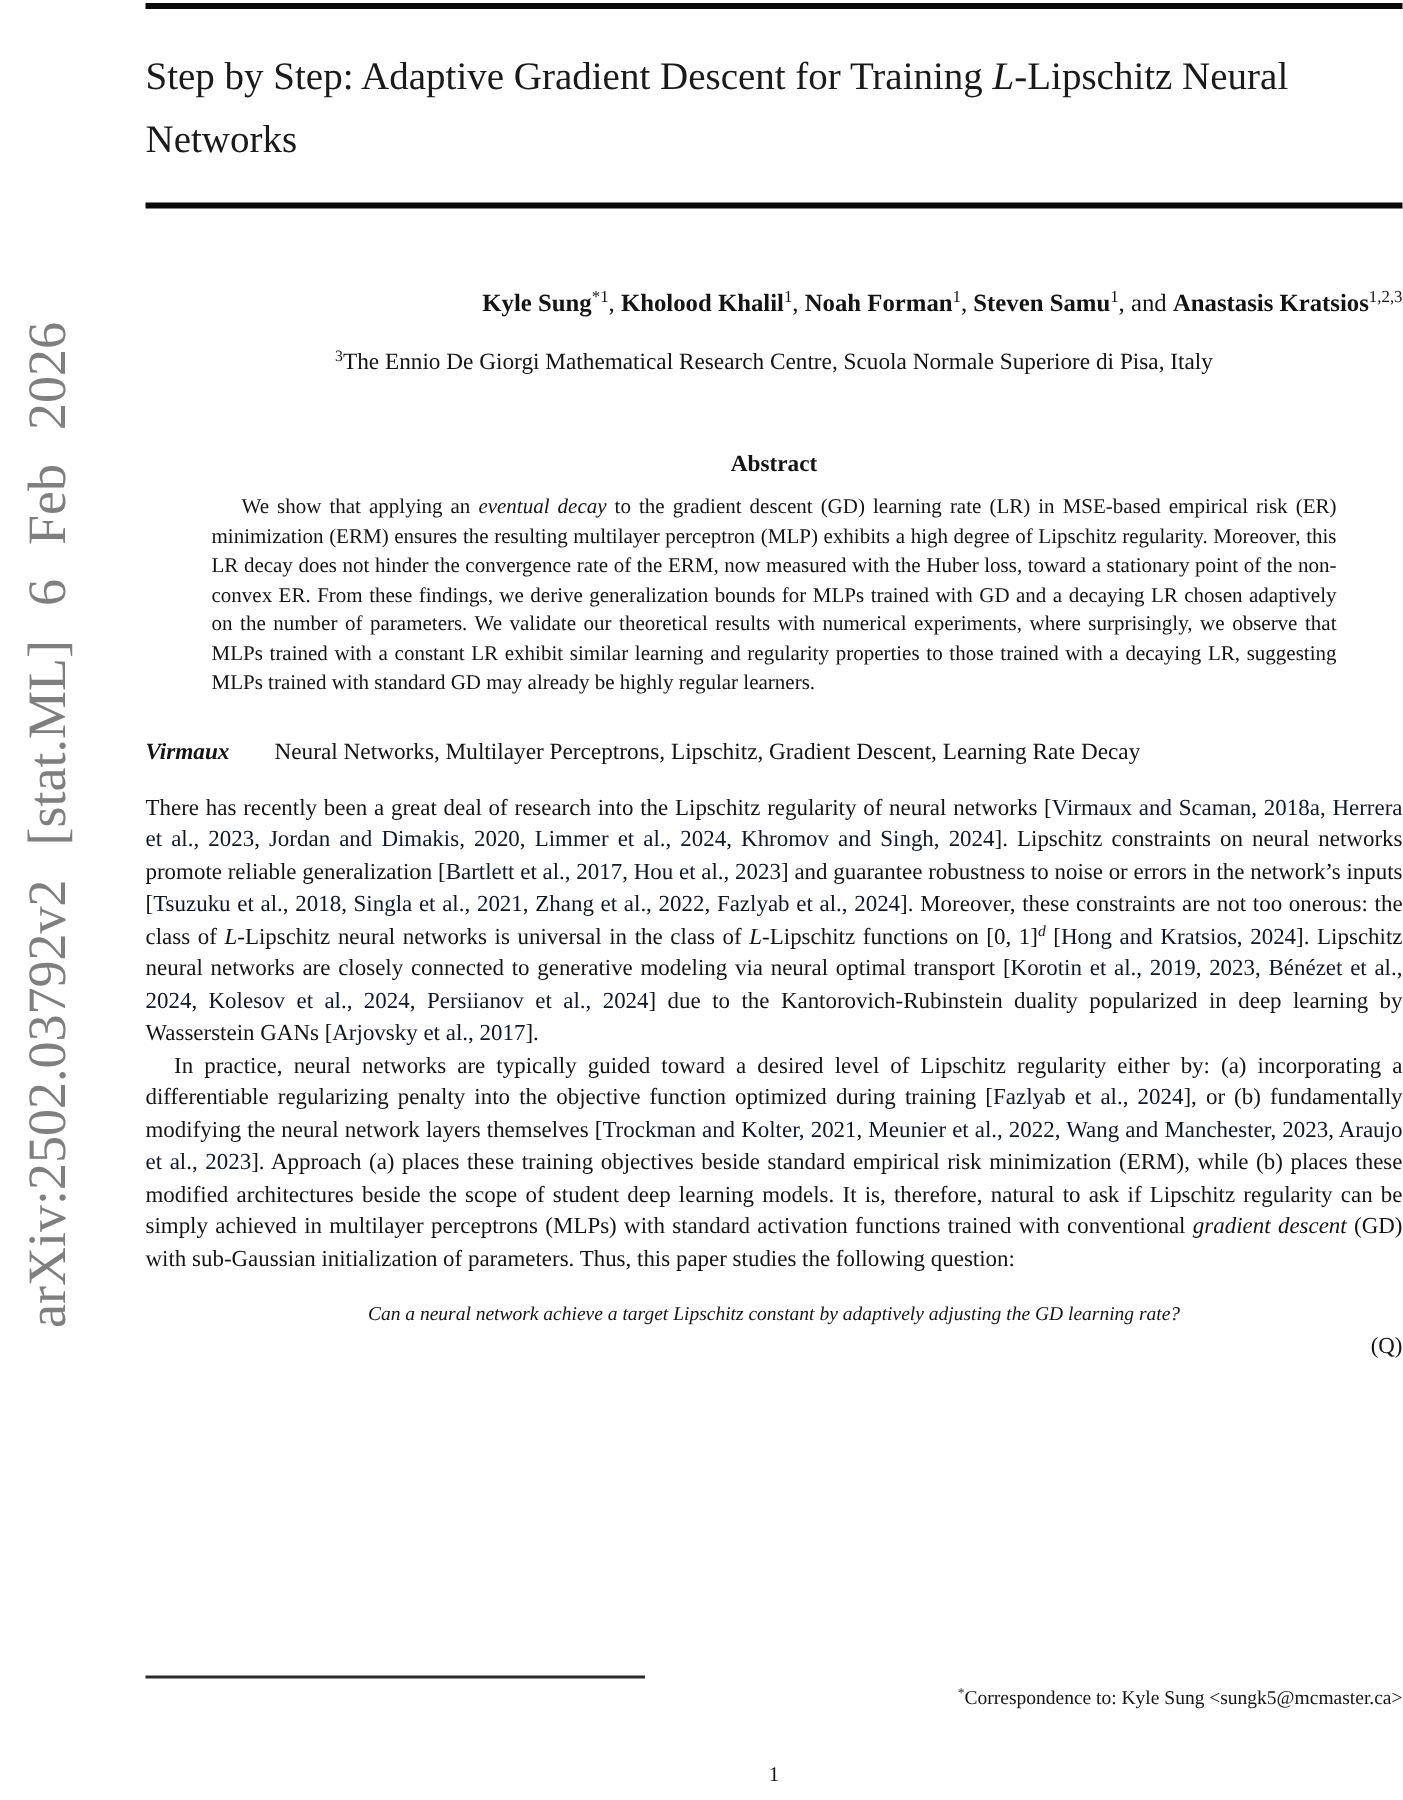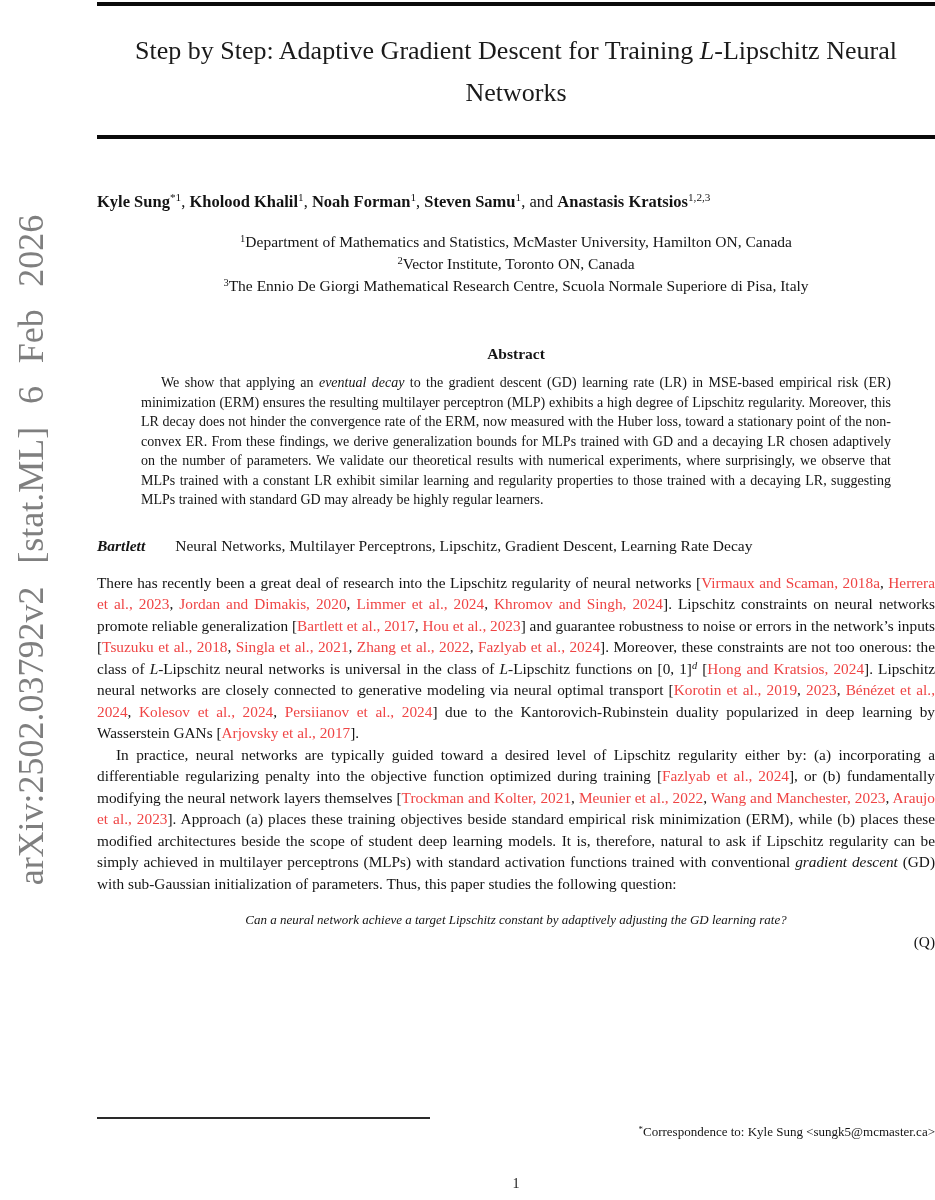--- a/index.html
+++ b/index.html
@@ -27,28 +27,28 @@
   .page {
     position:absolute;
     left:97px; top:0;
     width:838px;
   }
   .rule-thick { height:4px; background:#0a0a0a; }
   .rule-top { margin-top:2px; }
   .rule-under-title { margin-top:21px; }
   .title {
     margin-top:24px;
-    text-align:center;
+    text-align:left;
     font-size:26px;
     line-height:42px;
     color:#1a1a1a;
   }
   .authors {
     margin-top:53px;
-    text-align:left;
+    text-align:right;
     font-size:16.5px;
   }
   .authors .seg-b { font-weight:bold; }
   .affiliations {
     margin-top:19px;
     text-align:center;
     font-size:15.5px;
     line-height:22px;
   }
   .abstract-heading {
@@ -114,49 +114,47 @@
   }
   .page-number {
     position:absolute;
     left:97px; top:1176px;
     width:838px;
     text-align:center;
     font-size:14px;
   }
   .seg-i { font-style:italic; }
   .seg-b { font-weight:bold; }
-  .seg-c { color:#ef4444; }
+  .seg-c { color:#0f172a; }
   .seg-sup { font-size:0.68em; vertical-align:0.5em; line-height:0; }
 </style>
 </head>
 <body>
 
 <div class="watermark">arXiv:2502.03792v2 [stat.ML] 6 Feb 2026</div>
 
 <div class="page">
 
   <div class="rule-thick rule-top"></div>
 
   <div class="title"><span>Step by Step: Adaptive Gradient Descent for Training </span><span class="seg-i">L</span><span>-Lipschitz Neural Networks</span></div>
 
   <div class="rule-thick rule-under-title"></div>
 
   <div class="authors"><span class="seg-b">Kyle Sung</span><span class="seg-sup">*1</span><span>, </span><span class="seg-b">Kholood Khalil</span><span class="seg-sup">1</span><span>, </span><span class="seg-b">Noah Forman</span><span class="seg-sup">1</span><span>, </span><span class="seg-b">Steven Samu</span><span class="seg-sup">1</span><span>, and </span><span class="seg-b">Anastasis Kratsios</span><span class="seg-sup">1,2,3</span></div>
 
   <div class="affiliations">
-    <div><span class="seg-sup">1</span><span>Department of Mathematics and Statistics, McMaster University, Hamilton ON, Canada</span></div>
-    <div><span class="seg-sup">2</span><span>Vector Institute, Toronto ON, Canada</span></div>
     <div><span class="seg-sup">3</span><span>The Ennio De Giorgi Mathematical Research Centre, Scuola Normale Superiore di Pisa, Italy</span></div>
   </div>
 
   <div class="abstract-heading">Abstract</div>
   <div class="abstract-body"><span>We show that applying an </span><span class="seg-i">eventual decay</span><span> to the gradient descent (GD) learning rate (LR) in MSE-based empirical risk (ER) minimization (ERM) ensures the resulting multilayer perceptron (MLP) exhibits a high degree of Lipschitz regularity. Moreover, this LR decay does not hinder the convergence rate of the ERM, now measured with the Huber loss, toward a stationary point of the non-convex ER. From these findings, we derive generalization bounds for MLPs trained with GD and a decaying LR chosen adaptively on the number of parameters. We validate our theoretical results with numerical experiments, where surprisingly, we observe that MLPs trained with a constant LR exhibit similar learning and regularity properties to those trained with a decaying LR, suggesting MLPs trained with standard GD may already be highly regular learners.</span></div>
 
   <div class="keywords">
-    <span class="keywords-label">Bartlett</span><span>Neural Networks, Multilayer Perceptrons, Lipschitz, Gradient Descent, Learning Rate Decay</span>
+    <span class="keywords-label">Virmaux</span><span>Neural Networks, Multilayer Perceptrons, Lipschitz, Gradient Descent, Learning Rate Decay</span>
   </div>
 
 
   <div class="body-par"><span>There has recently been a great deal of research into the Lipschitz regularity of neural networks [</span><span class="seg-c">Virmaux and Scaman, 2018a</span><span>, </span><span class="seg-c">Herrera et al., 2023</span><span>, </span><span class="seg-c">Jordan and Dimakis, 2020</span><span>, </span><span class="seg-c">Limmer et al., 2024</span><span>, </span><span class="seg-c">Khromov and Singh, 2024</span><span>]. Lipschitz constraints on neural networks promote reliable generalization [</span><span class="seg-c">Bartlett et al., 2017</span><span>, </span><span class="seg-c">Hou et al., 2023</span><span>] and guarantee robustness to noise or errors in the network’s inputs [</span><span class="seg-c">Tsuzuku et al., 2018</span><span>, </span><span class="seg-c">Singla et al., 2021</span><span>, </span><span class="seg-c">Zhang et al., 2022</span><span>, </span><span class="seg-c">Fazlyab et al., 2024</span><span>]. Moreover, these constraints are not too onerous: the class of </span><span class="seg-i">L</span><span>-Lipschitz neural networks is universal in the class of </span><span class="seg-i">L</span><span>-Lipschitz functions on [0, 1]</span><span class="seg-sup seg-i">d</span><span> [</span><span class="seg-c">Hong and Kratsios, 2024</span><span>]. Lipschitz neural networks are closely connected to generative modeling via neural optimal transport [</span><span class="seg-c">Korotin et al., 2019</span><span>, </span><span class="seg-c">2023</span><span>, </span><span class="seg-c">Bénézet et al., 2024</span><span>, </span><span class="seg-c">Kolesov et al., 2024</span><span>, </span><span class="seg-c">Persiianov et al., 2024</span><span>] due to the Kantorovich-Rubinstein duality popularized in deep learning by Wasserstein GANs [</span><span class="seg-c">Arjovsky et al., 2017</span><span>].</span></div>
 
   <div class="body-par indented"><span>In practice, neural networks are typically guided toward a desired level of Lipschitz regularity either by: (a) incorporating a differentiable regularizing penalty into the objective function optimized during training [</span><span class="seg-c">Fazlyab et al., 2024</span><span>], or (b) fundamentally modifying the neural network layers themselves [</span><span class="seg-c">Trockman and Kolter, 2021</span><span>, </span><span class="seg-c">Meunier et al., 2022</span><span>, </span><span class="seg-c">Wang and Manchester, 2023</span><span>, </span><span class="seg-c">Araujo et al., 2023</span><span>]. Approach (a) places these training objectives beside standard empirical risk minimization (ERM), while (b) places these modified architectures beside the scope of student deep learning models. It is, therefore, natural to ask if Lipschitz regularity can be simply achieved in multilayer perceptrons (MLPs) with standard activation functions trained with conventional </span><span class="seg-i">gradient descent</span><span> (GD) with sub-Gaussian initialization of parameters. Thus, this paper studies the following question:</span></div>
 
   <div class="question-line">Can a neural network achieve a target Lipschitz constant by adaptively adjusting the GD learning rate?</div>
   <div class="question-tag">(Q)</div>
 

